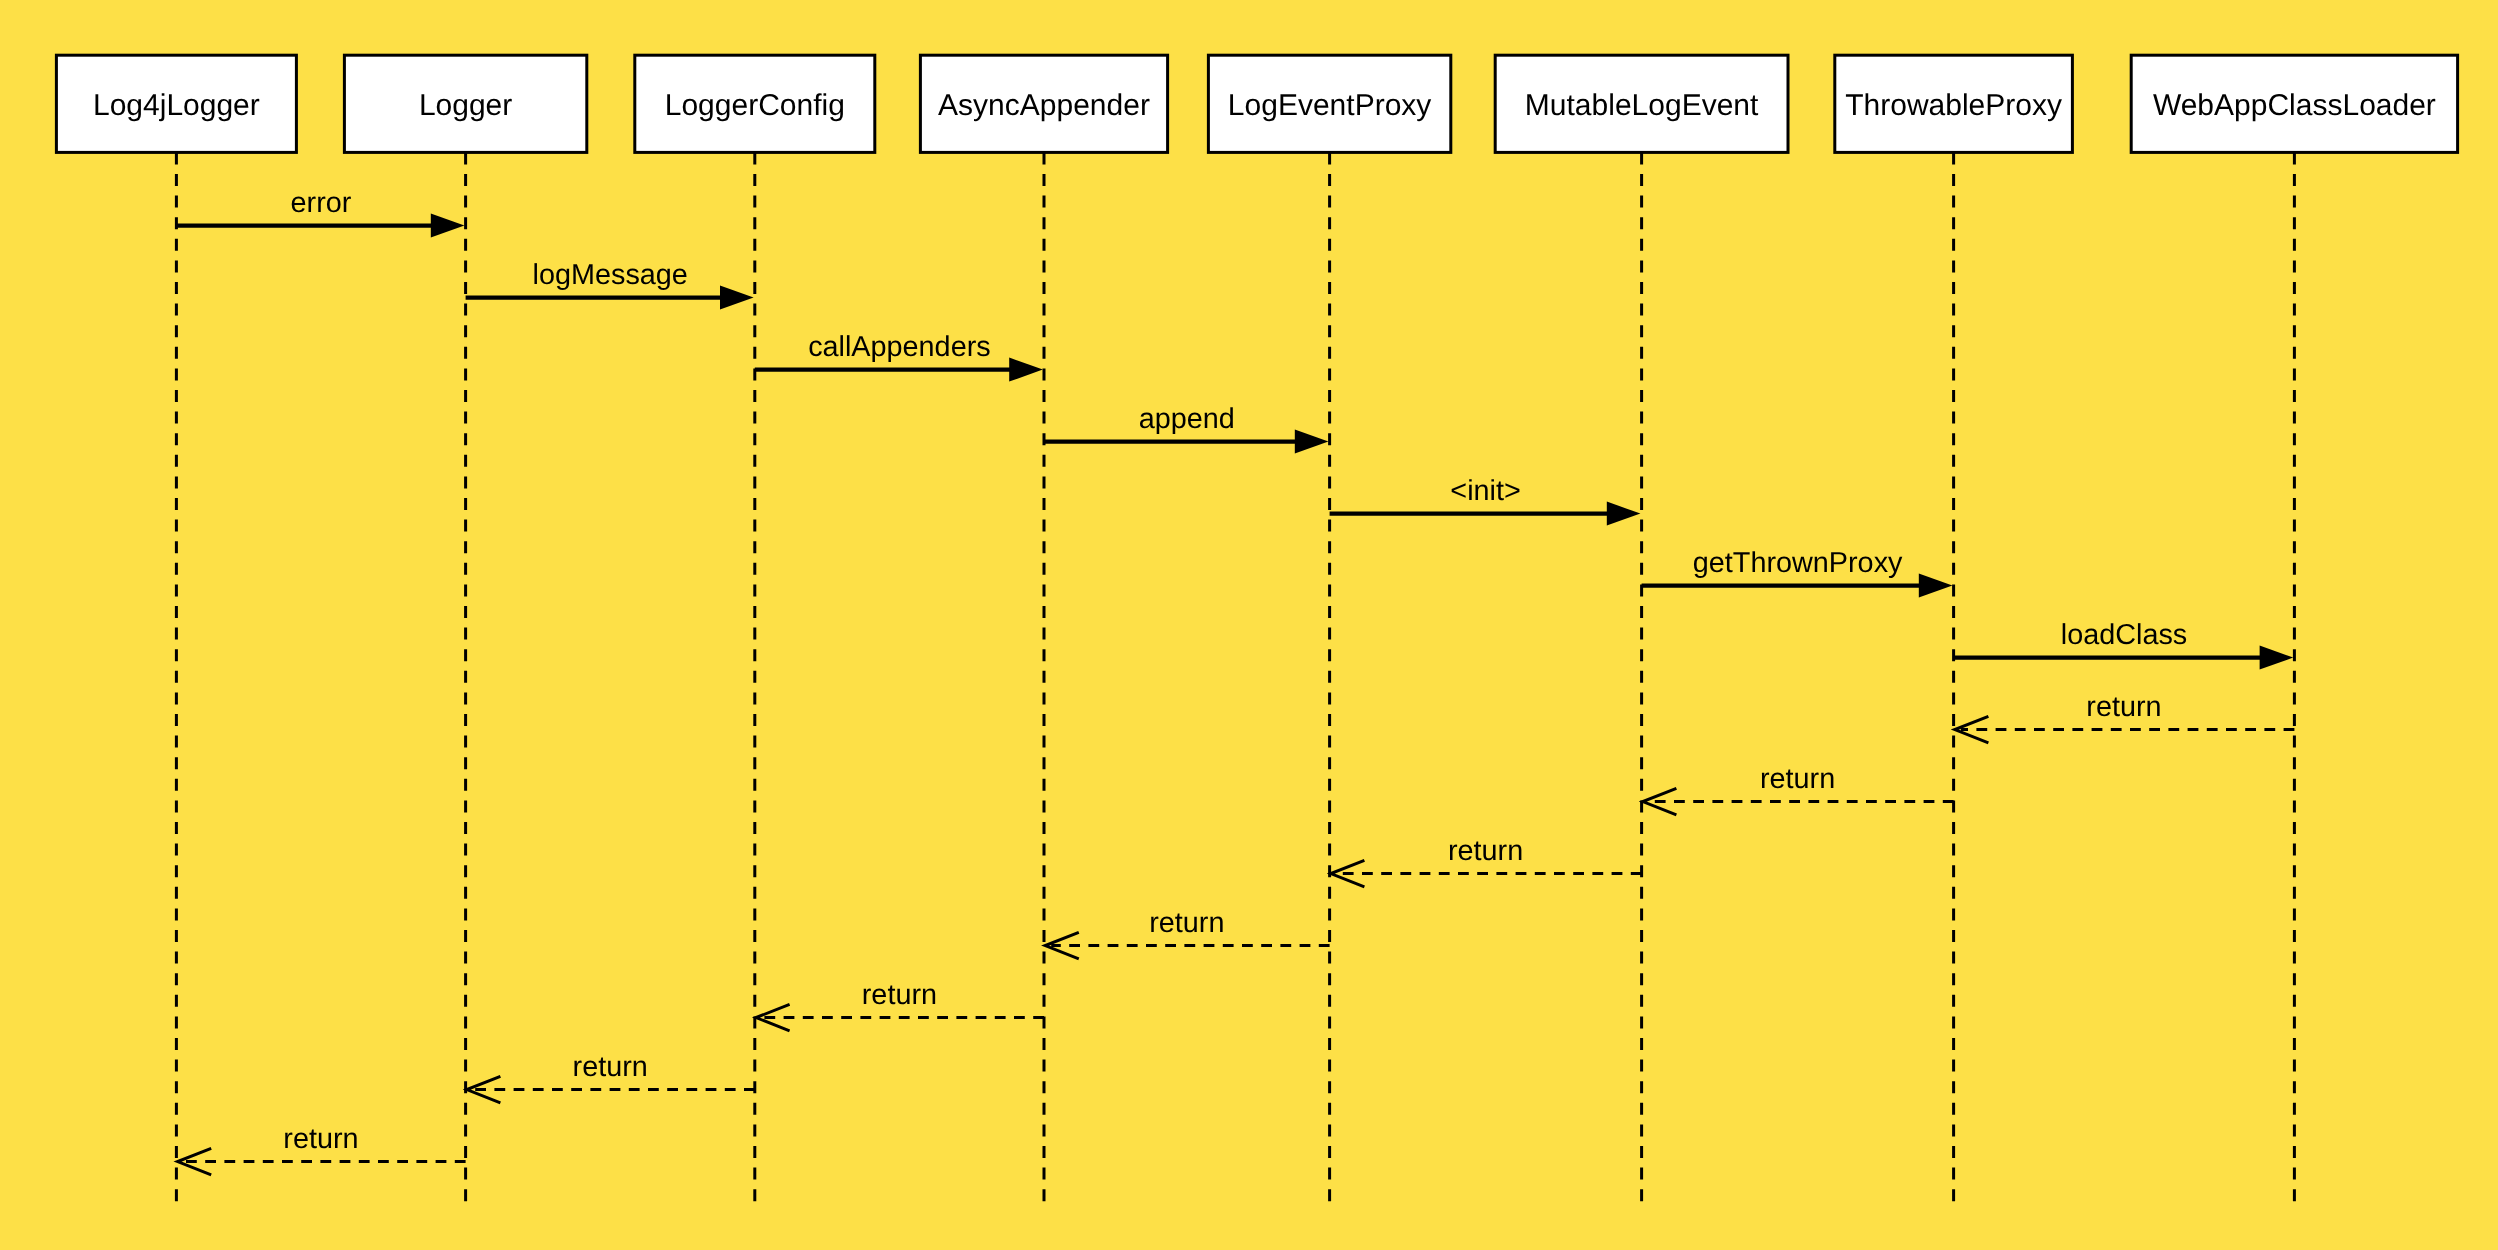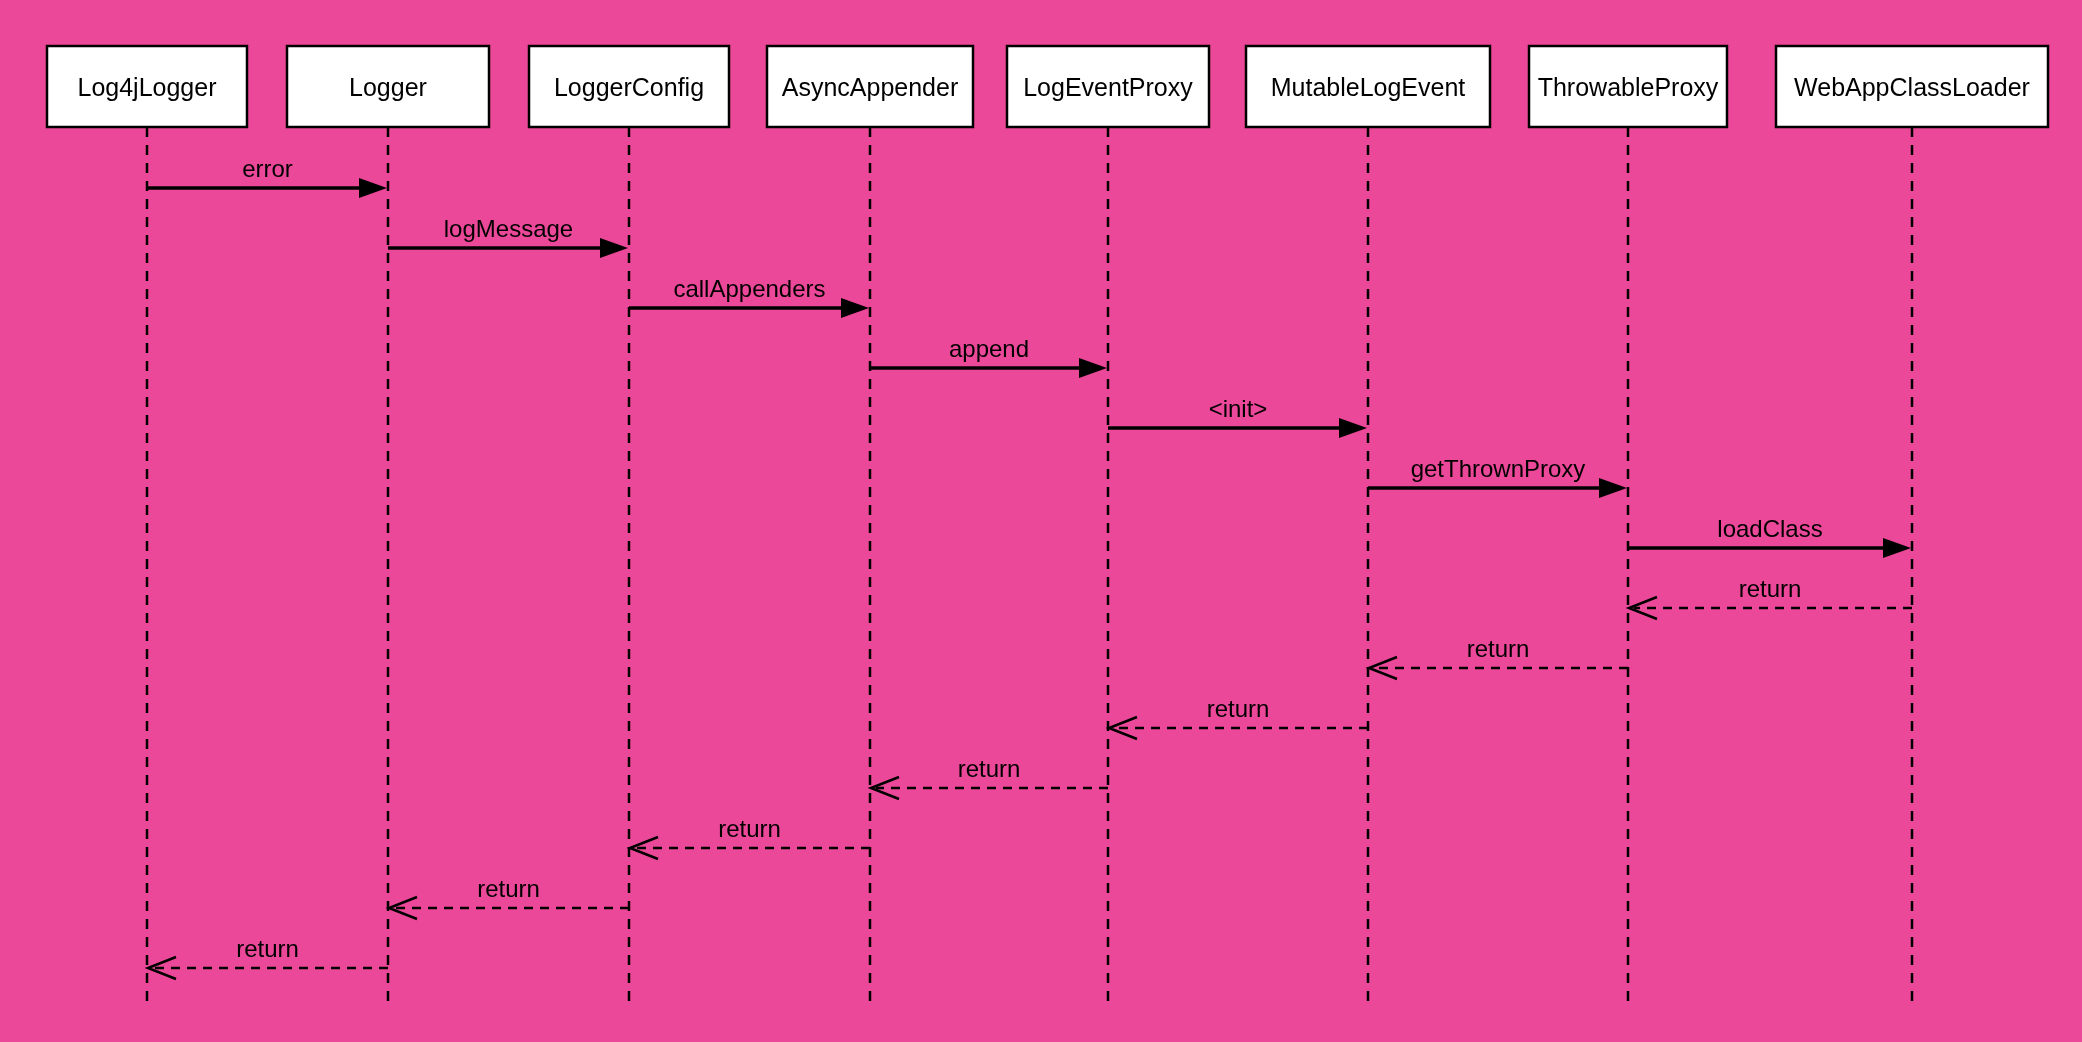--- a/index.html
+++ b/index.html
@@ -4,21 +4,21 @@
 <style>
   html, body {
     margin: 0;
     padding: 0;
     background: #ffffff;
   }
   #canvas {
     position: relative;
     width: 2082px;
     height: 1042px;
-    background: #ec4899;
+    background: #fde047;
     font-family: "Liberation Sans", sans-serif;
   }
   #diagram-svg {
     position: absolute;
     left: 0;
     top: 0;
   }
   #diagram-svg text {
     fill: #000000;
     font-family: "Liberation Sans", sans-serif;

